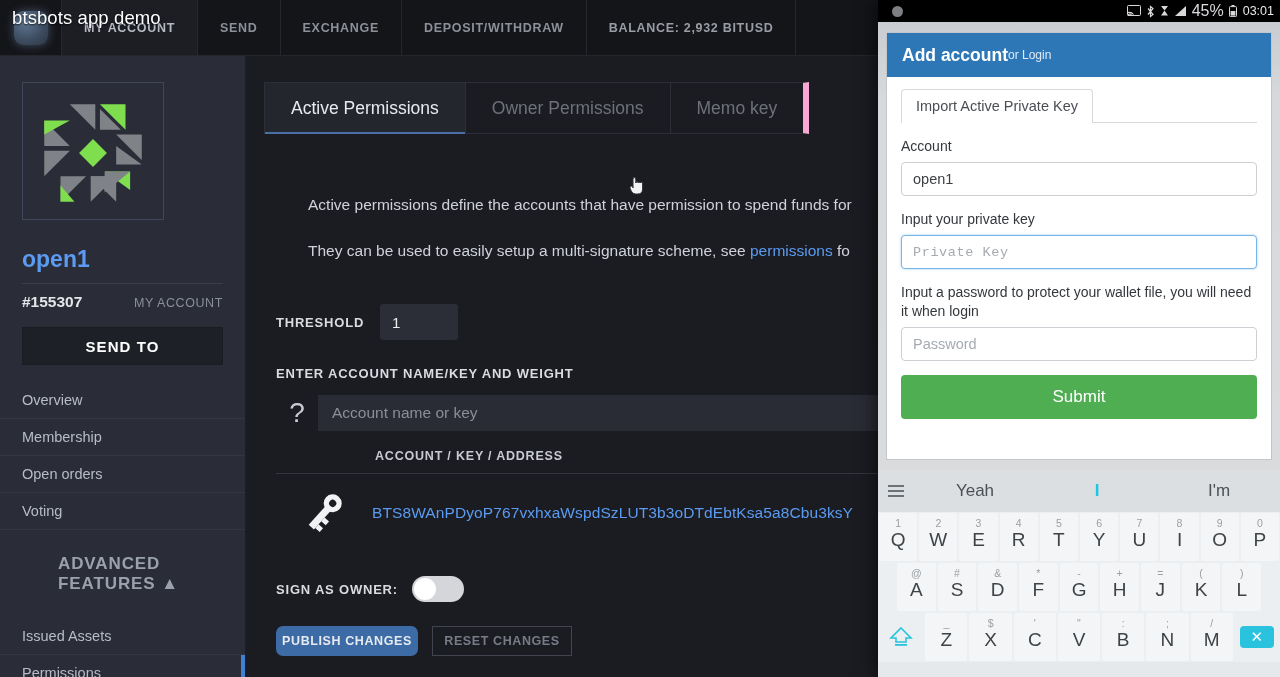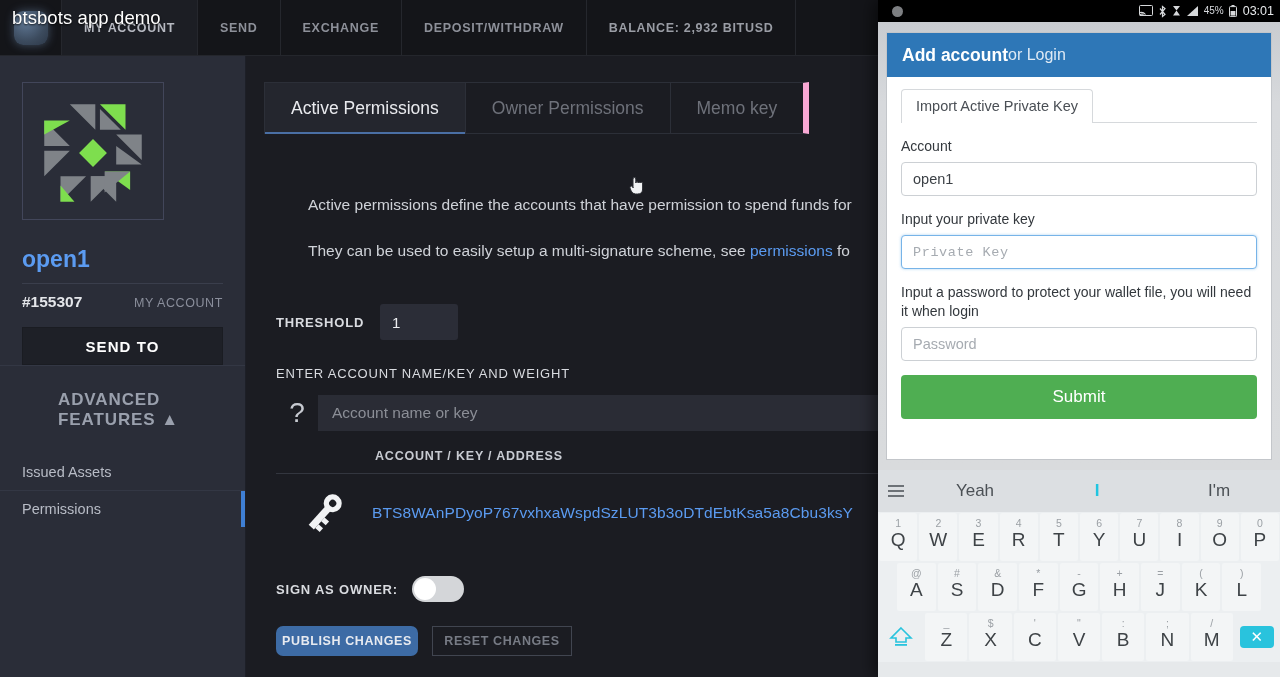--- a/index.html
+++ b/index.html
@@ -117,21 +117,21 @@
   .link { color: #5b9bf1; }
 
   .thresh-row { display: flex; align-items: center; margin: 30px 0 0 30px; }
   .thresh-label { color: #d9dbe0; font-size: 13px; font-weight: bold; letter-spacing: .8px; }
   .thresh-input {
     margin-left: 16px; width: 78px; height: 36px;
     background: #2b2d37; border: none; border-radius: 3px;
     color: #eceef1; font-size: 15px; padding: 0 12px;
     display: flex; align-items: center;
   }
-  .enter-label { margin: 26px 0 0 30px; color: #d9dbe0; font-size: 13px; font-weight: normal; letter-spacing: .8px; }
+  .enter-label { margin: 26px 0 0 30px; color: #d9dbe0; font-size: 13px; font-weight: bold; letter-spacing: .8px; }
   .input-row { display: flex; align-items: center; margin: 14px 0 0 30px; }
   .qmark { width: 42px; color: #c7cad1; font-size: 28px; text-align: center; }
   .acct-input {
     flex: 1; height: 36px; background: #2a2c35;
     color: #8b8e96; font-size: 15.5px; padding: 0 14px;
     display: flex; align-items: center;
   }
   .col-head {
     margin: 18px 0 0 129px; color: #c8cbd2;
     font-size: 12.5px; font-weight: bold; letter-spacing: .8px;
@@ -169,35 +169,35 @@
     position: absolute; left: 878px; top: 0; width: 402px; height: 677px;
     background: #d9dbdd; z-index: 30; overflow: hidden;
     box-shadow: -4px 0 16px rgba(0,0,0,.55);
   }
   .statusbar {
     height: 22px; background: #000000; display: flex; align-items: center;
     padding: 0 6px; color: #d6d8da; font-size: 11.5px;
   }
   .sb-dot { width: 11px; height: 11px; border-radius: 50%; background: #7d7f82; margin-left: 8px; }
   .sb-right { margin-left: auto; display: flex; align-items: center; gap: 5px; }
-  .sb-right .g { color: #d8dade; font-size: 10px; line-height: 1; }
+  .sb-right .g { color: #d8dade; font-size: 16px; line-height: 1; }
   .sb-time { font-size: 12.5px; color: #e6e8ea; margin-left: 1px; }
 
   .phone-body {
     position: absolute; top: 22px; left: 0; right: 0; bottom: 207px;
     background: linear-gradient(180deg,#c9ccd0 0%, #d7d9dc 18%, #d9dbdd 100%);
     padding: 10px 8px;
   }
   .card { background: #ffffff; border: 1px solid #c3c6ca; height: 100%; }
   .card-head {
     height: 44px; background: #2e77b7; display: flex; align-items: center;
     padding: 0 15px; 
   }
   .card-title { color: #ffffff; font-size: 17.5px; font-weight: bold; }
-  .card-login { color: #dfeaf5; font-size: 16px; }
+  .card-login { color: #dfeaf5; font-size: 12px; }
   .card-body { padding: 12px 14px 14px 14px; }
   .tabstrip { display: flex; border-bottom: 1px solid #d6d9dc; margin-bottom: 14px; }
   .ptab {
     padding: 8px 14px 9px 14px; font-size: 14.5px; color: #4a4f55;
     border: 1px solid #d6d9dc; border-bottom: none;
     border-radius: 4px 4px 0 0; background: #fff; margin-bottom: -1px;
   }
   .flabel { color: #33383d; font-size: 14px; margin: 0 0 6px 0; line-height: 19px; }
   .finput {
     height: 34px; border: 1px solid #ccd0d4; border-radius: 4px;
@@ -293,20 +293,26 @@
           <polygon points="50,38 62,50 50,62 38,50" fill="#7ede4e"></polygon>
         </svg>
       </div>
       <div class="acct-name">open1</div>
       <div class="acct-row">
         <div class="acct-id">#155307</div>
         <div class="acct-my">MY ACCOUNT</div>
       </div>
       <div class="sendto">SEND TO</div>
 
+      <div class="navlist">
+        <div class="navitem">Overview</div>
+        <div class="navitem">Membership</div>
+        <div class="navitem">Open orders</div>
+        <div class="navitem">Voting</div>
+      </div>
       <div class="sect-gap"></div>
       <div class="sect-head">ADVANCED FEATURES ▲</div>
       <div class="navlist">
         <div class="navitem">Issued Assets</div>
         <div class="navitem active">Permissions</div>
       </div>
     </div>
 
     <div class="main">
       <div class="tabs">

